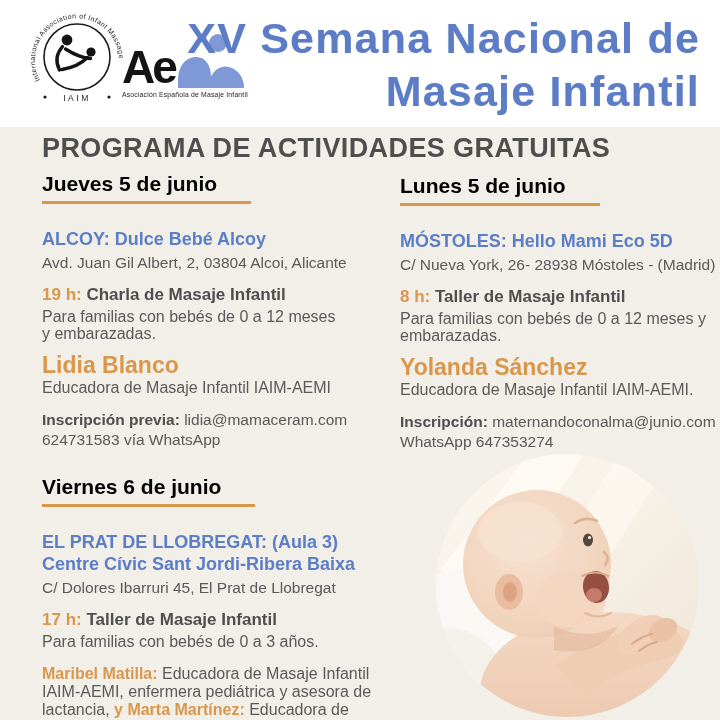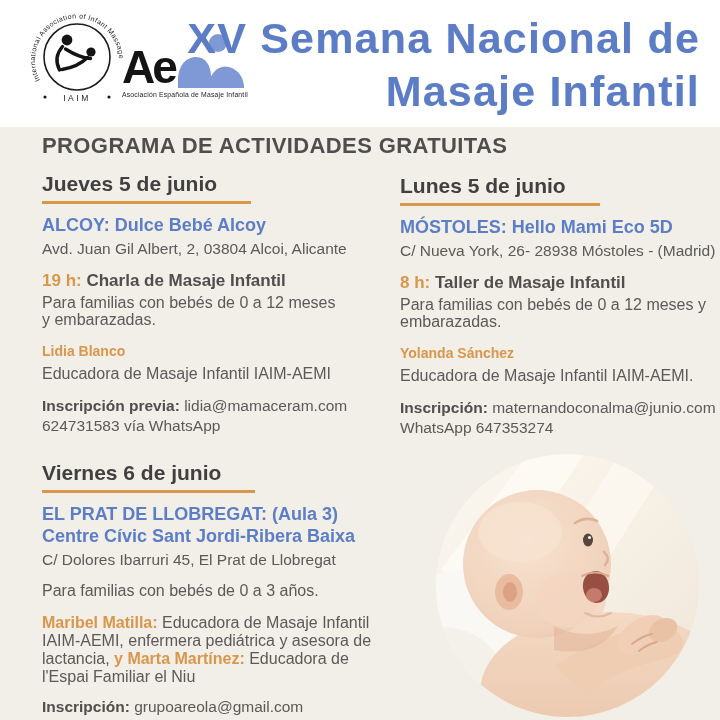--- a/index.html
+++ b/index.html
@@ -17,39 +17,39 @@
   .aemi-mark{margin-left:2px;}
   .aemi-caption{font-size:6.8px;color:#1c1c1c;margin-top:3px;letter-spacing:0.2px;white-space:nowrap;}
   .title{
     position:absolute;top:12px;right:20px;text-align:right;
     font-size:43px;line-height:1.24;font-weight:700;letter-spacing:1.2px;
     color:#5C7CC6;text-shadow:0 0 1px rgba(92,124,198,.25);
   }
   
   .prog-heading{
     position:absolute;left:42px;top:133px;margin:0;
-    font-size:22px;font-weight:700;color:#4E4E4E;letter-spacing:0.4px;
+    font-size:27px;font-weight:700;color:#4E4E4E;letter-spacing:0.4px;
   }
   .col{position:absolute;top:172px;}
   .col-left{left:42px;width:348px;}
   .col-right{left:400px;top:174px;width:320px;}
   .date{
-    display:inline-block;margin:0 0 10px 0;padding:0 34px 5px 0;
-    font-size:21px;font-weight:700;color:#404040;border-bottom:3px solid #D8974B;
+    display:inline-block;margin:0 0 24px 0;padding:0 34px 5px 0;
+    font-size:21px;font-weight:700;color:#000000;border-bottom:3px solid #D8974B;
     white-space:nowrap;
   }
   .date.second{margin-top:20px;}
   .venue{font-size:18px;line-height:22px;font-weight:700;color:#5B7EC7;white-space:nowrap;margin:0 0 3px 0;}
   .venue.two-line{margin:0;}
   .address{font-size:15.5px;line-height:19px;color:#5A5A5A;white-space:nowrap;margin:0 0 13px 0;}
   .timeline{font-size:17px;line-height:20px;font-weight:700;margin:0 0 3px 0;white-space:nowrap;}
   .time{color:#D8974B;}
   .activity{color:#4F4F4F;}
   .audience{font-size:16px;line-height:17px;color:#5A5A5A;margin:0 0 13px 0;}
-  .person{font-size:14px;line-height:20px;font-weight:600;color:#D8974B;margin:0 0 3px 0;white-space:nowrap;}
+  .person{font-size:23px;line-height:20px;font-weight:600;color:#D8974B;margin:0 0 3px 0;white-space:nowrap;}
   .role{font-size:16px;line-height:19px;color:#5A5A5A;margin:0 0 13px 0;white-space:nowrap;}
   .inscription{font-size:15.5px;line-height:19.5px;color:#5A5A5A;margin:0 0 6px 0;}
   .inscription b{color:#4F4F4F;}
   .educators{font-size:16px;line-height:18px;color:#5A5A5A;margin:15px 0 11px 0;}
   .edu-name{color:#D8974B;font-weight:600;}
   
   .aud-w1{width:295px;}
   .aud-w2{width:320px;}
   .aud-w3{width:335px;}
   
@@ -114,20 +114,21 @@
       <div class="person">Lidia Blanco</div>
       <div class="role">Educadora de Masaje Infantil IAIM-AEMI</div>
       <div class="inscription"><b>Inscripción previa:</b> <span>lidia@mamaceram.com</span><br><span>624731583 vía WhatsApp</span></div>
     </div>
 
     <div>
       <h3 class="date second">Viernes 6 de junio</h3>
       <div class="venue two-line">EL PRAT DE LLOBREGAT:  (Aula 3)</div>
       <div class="venue">Centre Cívic Sant Jordi-Ribera Baixa</div>
       <div class="address">C/ Dolores Ibarruri 45,  El Prat de Llobregat</div>
+      <div class="timeline"><span class="time">17 h:</span> <span class="activity">Taller de Masaje Infantil</span></div>
       <div class="audience aud-w3">Para familias con bebés  de 0 a 3 años.</div>
       <div class="educators" style="width:345px"><span class="edu-name">Maribel Matilla:</span><span> Educadora de Masaje Infantil IAIM-AEMI, enfermera pediátrica y asesora de lactancia, </span><span class="edu-name">y Marta Martínez:</span><span> Educadora de l'Espai Familiar el Niu</span></div>
       <div class="inscription"><b>Inscripción:</b> <span>grupoareola@gmail.com</span><br></div>
     </div>
   </section>
 
   <section class="col col-right">
 
     <div>
       <h3 class="date">Lunes 5 de junio</h3>

